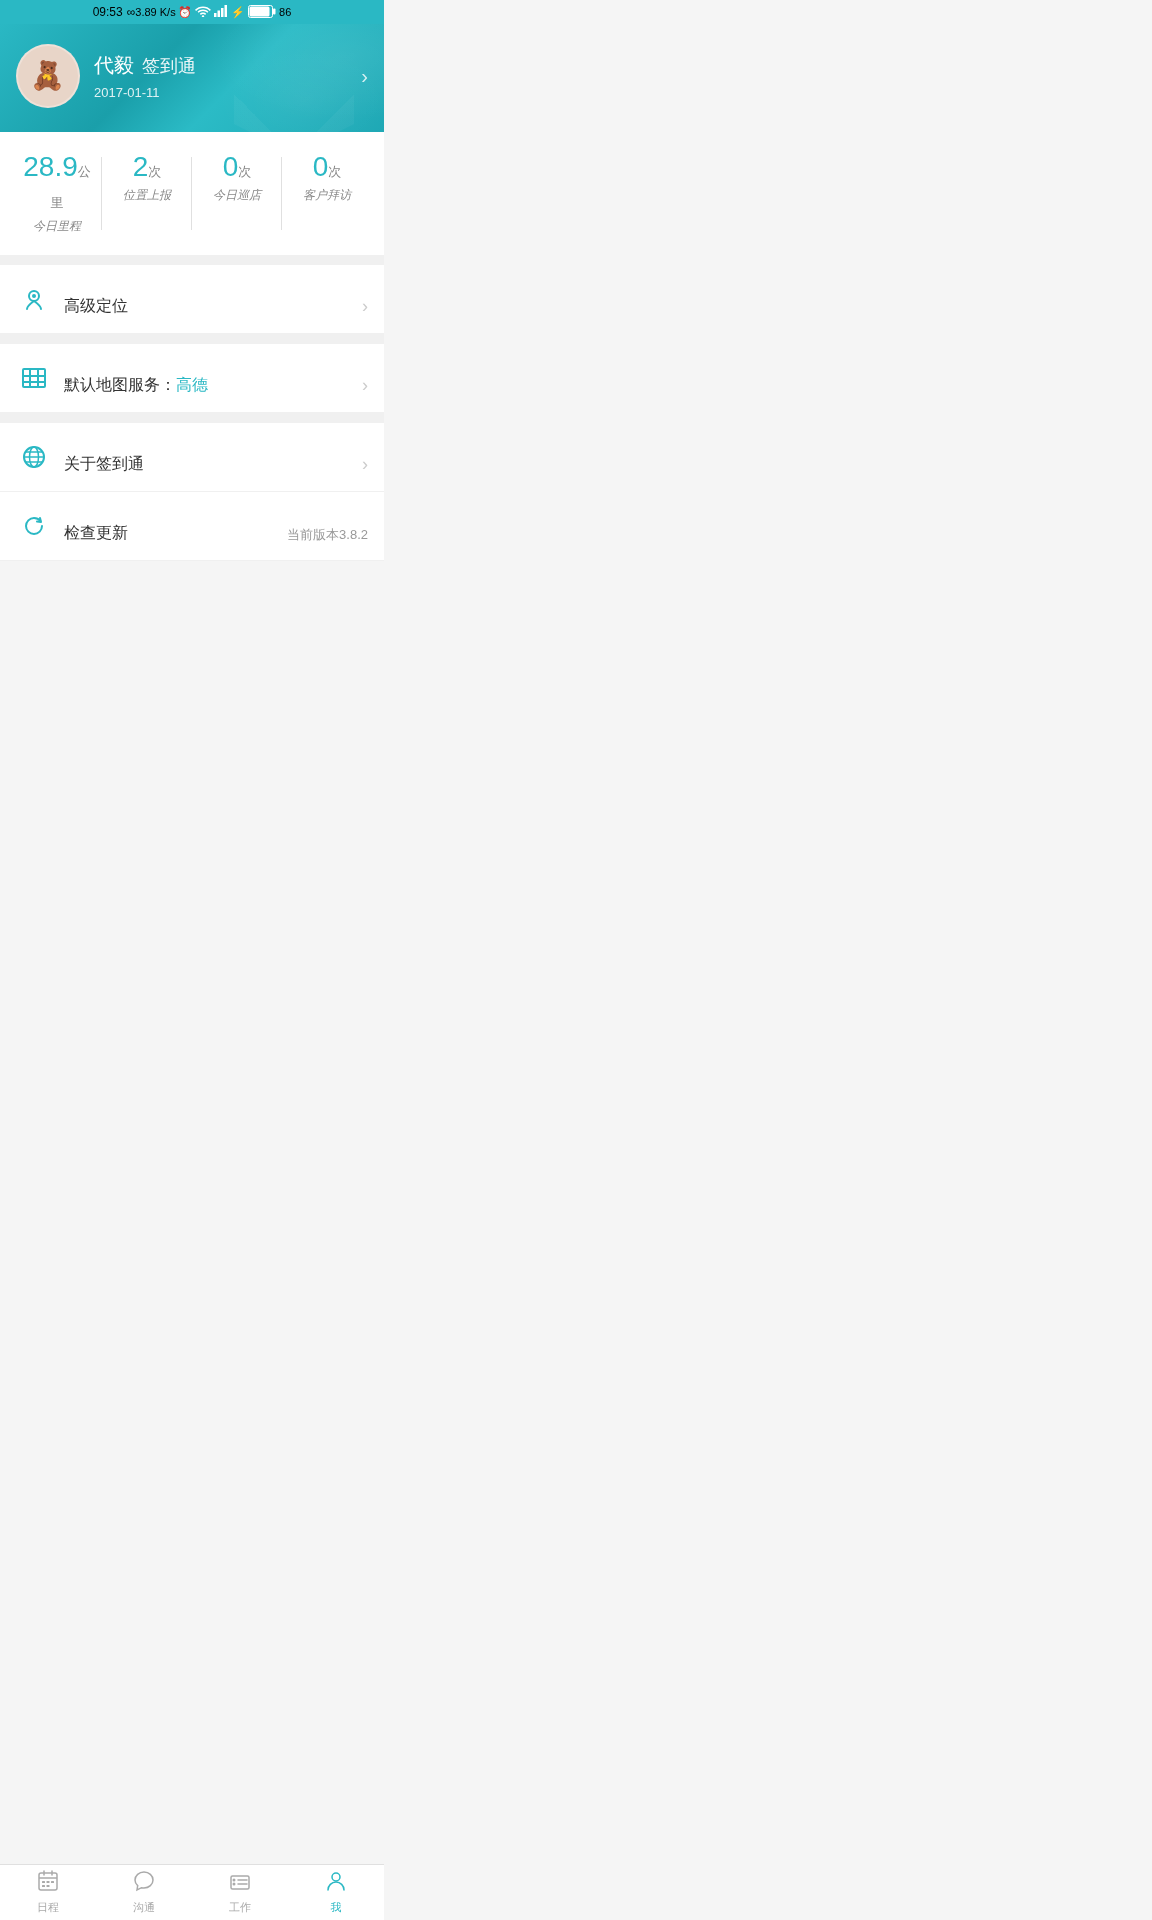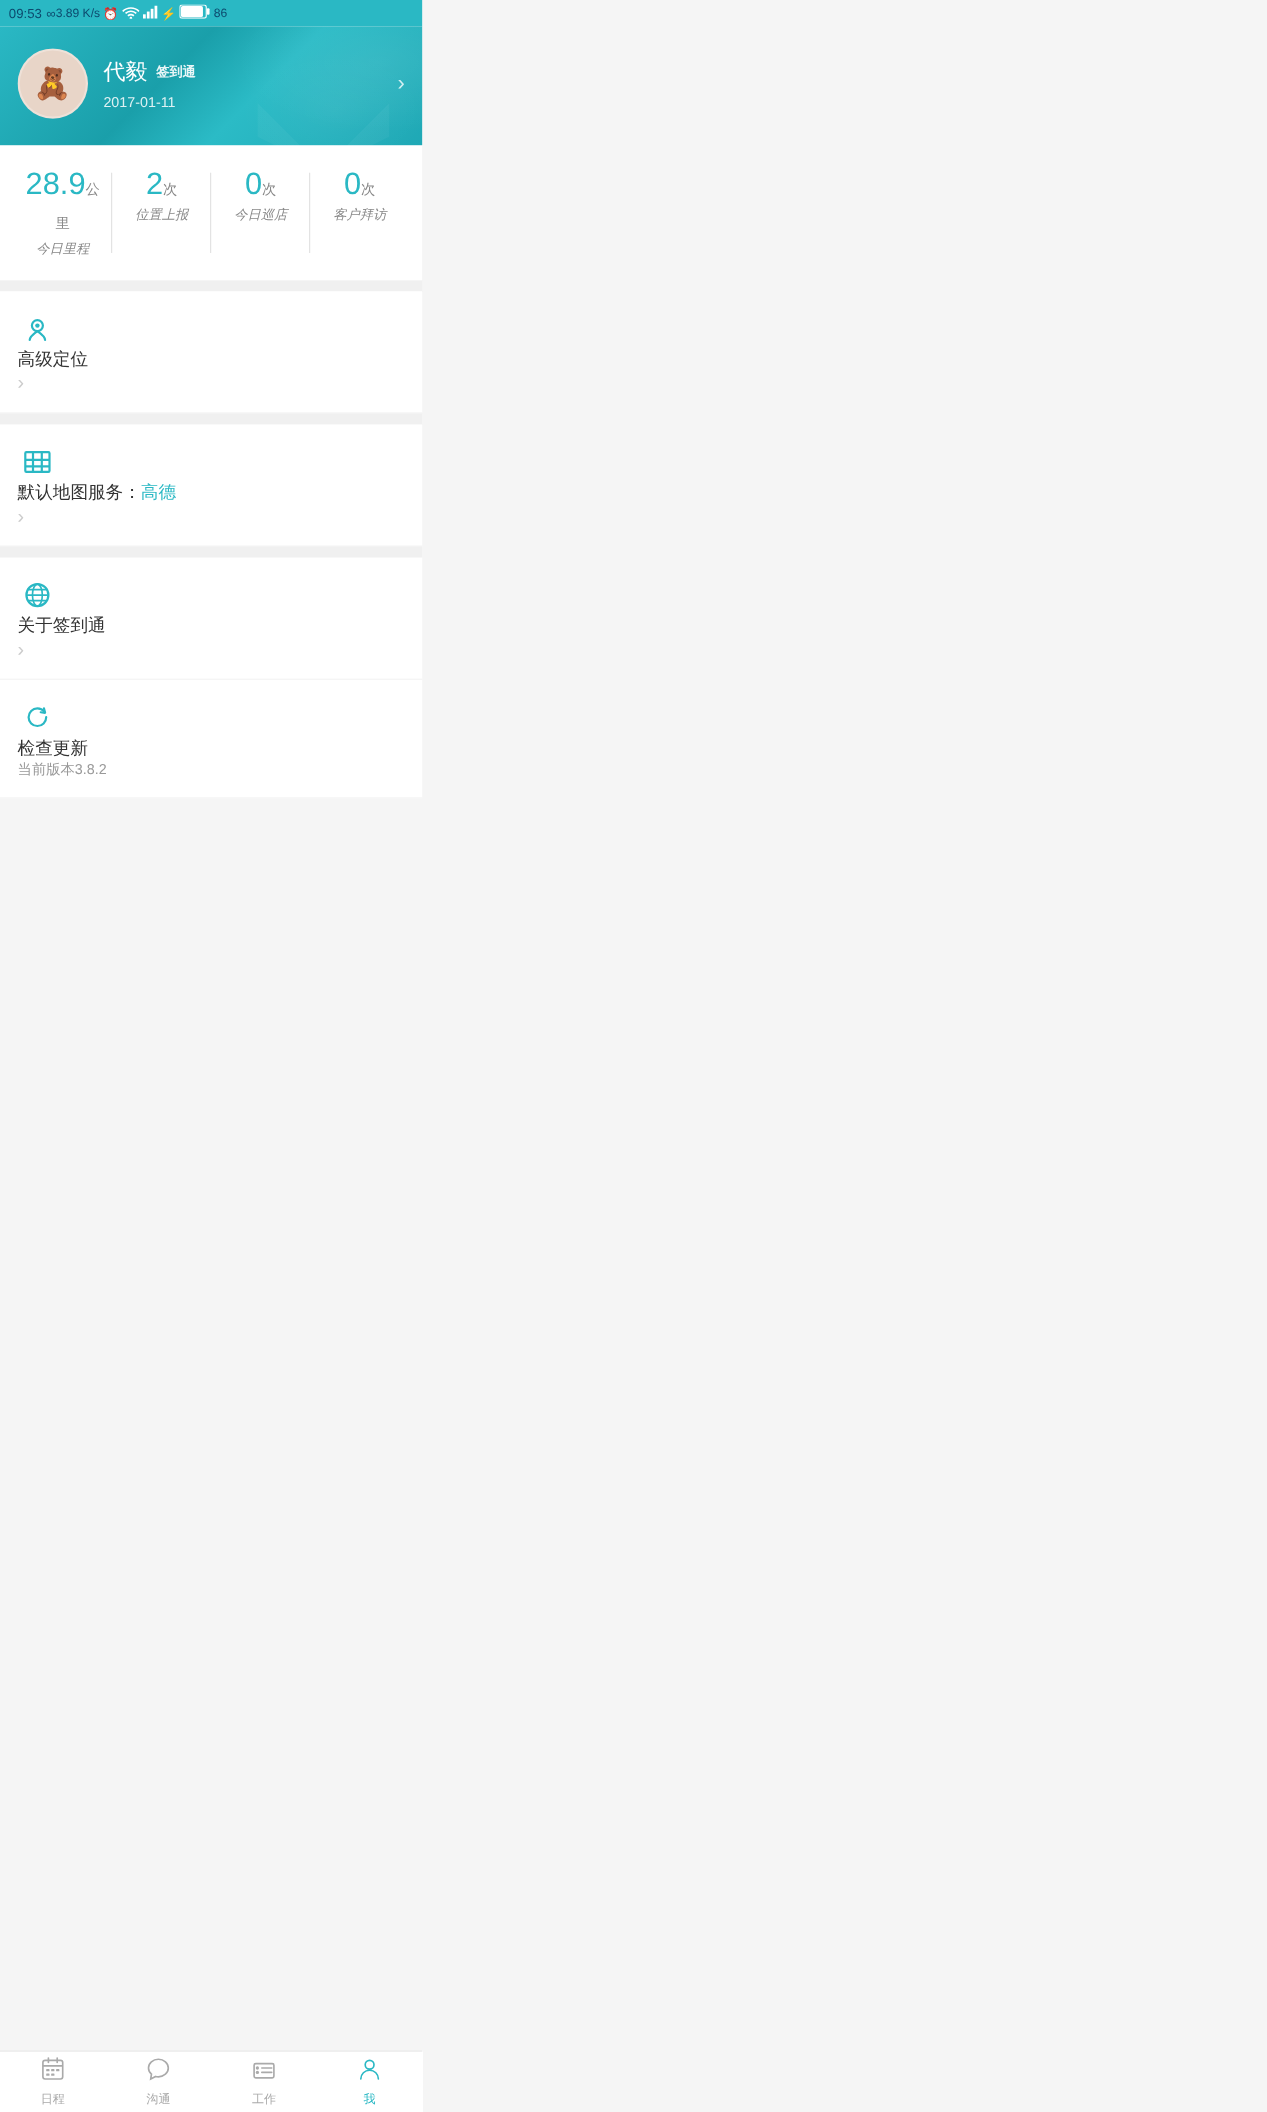--- a/index.html
+++ b/index.html
@@ -13,23 +13,23 @@
       color: #333;
       overflow-x: hidden;
     }
 
     
     .status-bar {
       background: #2ab8c4;
       height: 24px;
       display: flex;
       align-items: center;
-      justify-content: flex-start;
+      justify-content: center;
       padding: 0 8px;
-      color: #0c4a6e;
+      color: #000000;
       font-size: 12px;
       font-weight: 500;
     }
     .status-left { display: flex; align-items: center; gap: 4px; }
     .status-right { display: flex; align-items: center; gap: 3px; font-size: 11px; }
 
     
     .header {
       background: linear-gradient(135deg, #2ab8c4 0%, #1a9faa 40%, #2bbbc6 60%, #1fa8b5 100%);
       padding: 20px 16px 24px 16px;
@@ -81,22 +81,22 @@
       flex: 1;
     }
     .header-name {
       font-size: 20px;
       font-weight: 500;
       display: flex;
       align-items: center;
       gap: 8px;
     }
     .header-app-name {
-      font-size: 12px;
-      font-weight: bold;
+      font-size: 18px;
+      font-weight: normal;
       opacity: 0.9;
     }
     .header-date {
       font-size: 13px;
       opacity: 0.85;
       margin-top: 6px;
     }
     .header-arrow {
       color: white;
       font-size: 20px;
@@ -177,26 +177,25 @@
       background: #f0f0f0;
     }
 
     
     .menu-section {
       background: white;
       margin-top: 0;
     }
     .menu-item {
       display: flex;
-      align-items: flex-start;
+      align-items: flex-end;
       padding: 16px 16px;
       background: white;
       border-bottom: 1px solid #f0f0f0;
       cursor: pointer;
-      flex-direction: column;
     }
 
     .menu-icon {
       width: 36px;
       height: 36px;
       display: flex;
       align-items: center;
       justify-content: center;
       margin-right: 12px;
       flex-shrink: 0;

